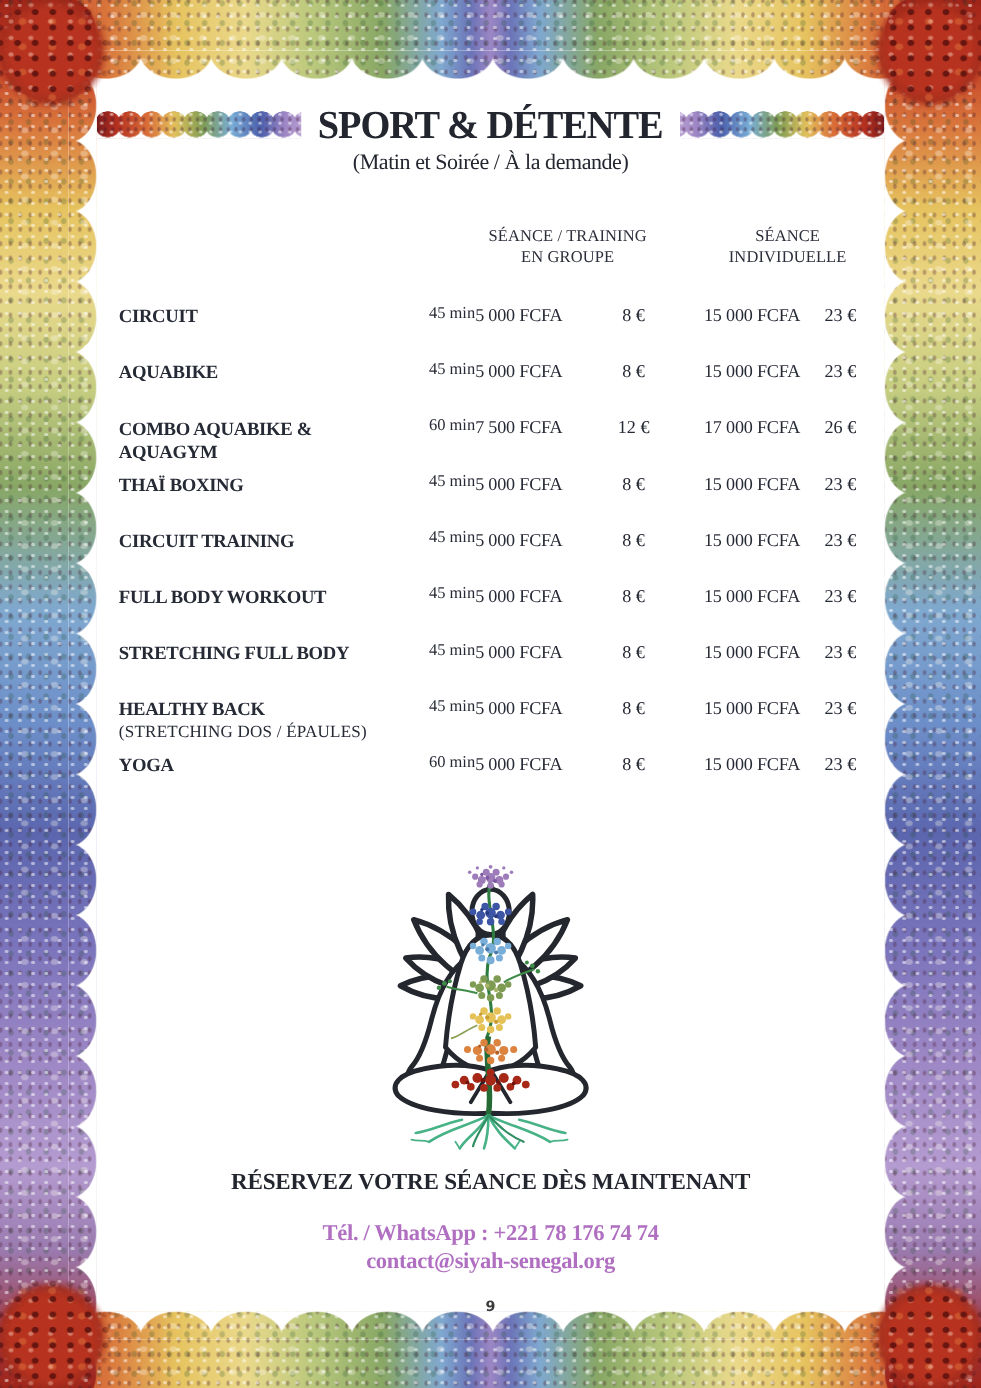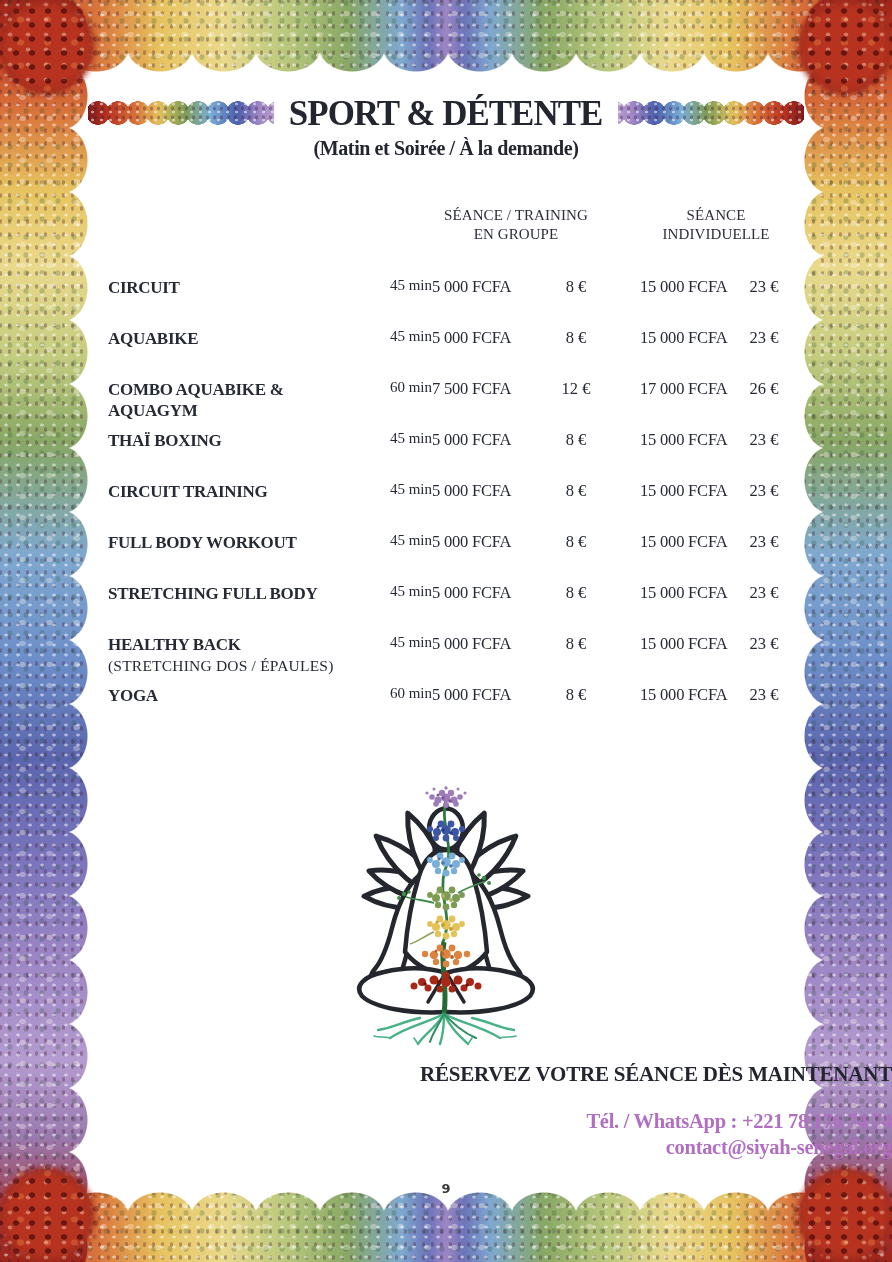--- a/index.html
+++ b/index.html
@@ -81,41 +81,41 @@
       radial-gradient(ellipse 11px 9px at 50% 100%,#000 95%,transparent 100%) 0 0/20px 10px repeat-x,
       radial-gradient(ellipse 11px 9px at 50% 0,#000 95%,transparent 100%) 0 16px/20px 10px repeat-x;
   }
   .garland::after{content:"";position:absolute;inset:0;
     background-image:
       radial-gradient(rgba(255,255,255,.5) 1.2px, transparent 2px),
       radial-gradient(rgba(60,20,50,.35) 1.1px, transparent 1.9px);
     background-size:9px 8px, 7px 9px;background-position:0 0,4px 4px;}
   .garland.right{transform:scaleX(-1)}
   .title{margin:0;font-size:36px;font-weight:700;letter-spacing:-1px;color:var(--text-dark);white-space:nowrap;transform:scaleX(.97)}
-  .subtitle{font-size:20px;font-weight:700;letter-spacing:-.4px;margin-top:3px;color:var(--text-dark)}
+  .subtitle{font-size:20px;font-weight:400;letter-spacing:-.4px;margin-top:3px;color:var(--text-dark)}
 
   
   .table{position:absolute;left:108px;top:206px;width:684px;z-index:2;color:#262a35}
   .grid{display:grid;grid-template-columns:262px 62px 120px 48px 40px 96px 56px}
   .hcell{text-align:center;font-size:15px;line-height:19px;letter-spacing:.1px;color:#2b2f3a}
   .h-group{grid-column:3/5}
   .h-ind{grid-column:6/8}
   .rows{margin-top:33px}
   .trow{display:grid;grid-template-columns:262px 62px 120px 48px 40px 96px 56px;min-height:51px;align-items:start}
   .c-name{font-weight:700;font-size:17px;letter-spacing:-.3px;line-height:21px}
   .c-sub{font-weight:400;font-size:15.5px;letter-spacing:.2px}
   .c-dur{text-align:right;font-size:15px}
   .c-fcfa{font-weight:400;font-size:16.5px;letter-spacing:-.2px}
   .c-eur{text-align:center;font-size:16.5px}
 
   
   .illus{position:absolute;left:326px;top:786px;z-index:2}
 
   
-  .footer{position:absolute;left:0;right:0;top:1062px;text-align:right;z-index:2}
+  .footer{position:absolute;left:0;right:0;top:1062px;text-align:center;z-index:2}
   .cta{font-size:21px;font-weight:700;letter-spacing:-.2px;color:var(--text-dark)}
   .contact{margin-top:23px;color:var(--accent-purple)}
   .phone{font-size:20.5px;font-weight:700;letter-spacing:-.3px}
   .email{font-size:20.5px;font-weight:700;letter-spacing:-.3px;margin-top:3px}
   .pagenum{position:absolute;left:0;right:0;top:1181px;text-align:center;z-index:2;
     font-family:"DejaVu Sans", sans-serif;font-size:13px;font-weight:700;color:#3a3a3a}
 </style>
 </head>
 <body>
 

